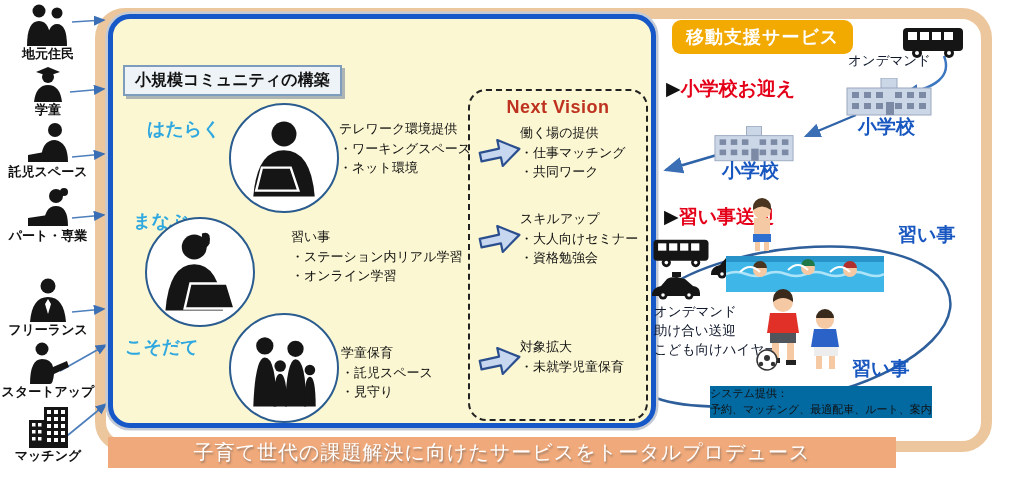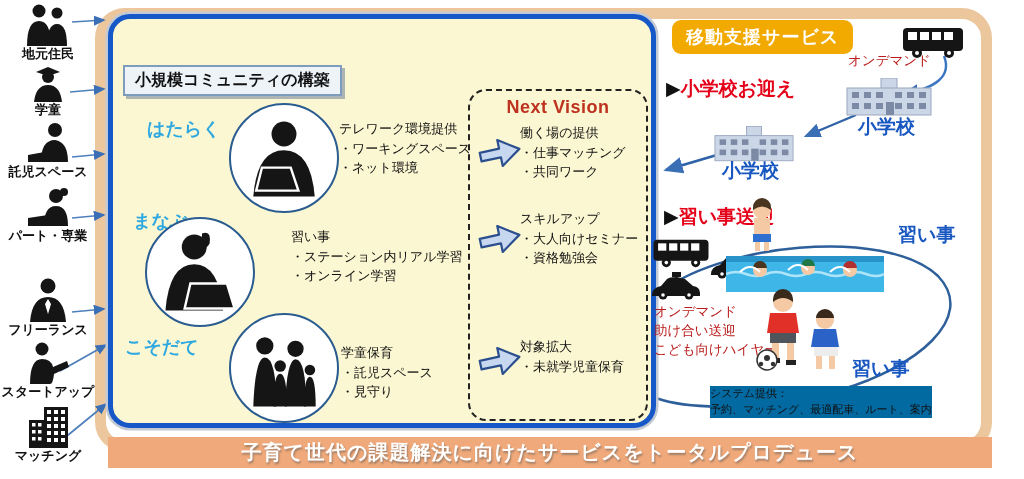--- a/index.html
+++ b/index.html
@@ -7,22 +7,22 @@
          font-family:"Liberation Sans","DejaVu Sans",sans-serif;overflow:hidden;}
 
   
   .side-item{position:absolute;left:0;width:96px;display:flex;flex-direction:column;
              align-items:center;gap:1px;}
   .side-label{font-size:13px;font-weight:bold;color:#111;text-align:left;line-height:1.12;}
 
   
   .frame{position:absolute;left:95px;top:8px;width:897px;height:444px;box-sizing:border-box;
          border:11px solid #ECC79E;border-radius:30px;background:#fff;}
-  .banner{position:absolute;left:108px;top:437px;width:884px;height:31px;background:#F0A97A;
-          color:#fff;font-weight:bold;font-size:20px;display:flex;align-items:center;
+  .banner{position:absolute;left:108px;top:437px;width:788px;height:31px;background:#F0A97A;
+          color:#fff;font-weight:normal;font-size:20px;display:flex;align-items:center;
           justify-content:center;text-shadow:1px 2px 2px rgba(90,90,90,.55);letter-spacing:1px;}
 
   
   .station{position:absolute;left:108px;top:14px;width:548px;height:414px;box-sizing:border-box;
            background:#FBF7D2;border:5px solid #1758C8;border-radius:22px;
            box-shadow:0 0 0 2.5px #C4CAD4;}
   .station-title{position:absolute;left:0;top:7px;width:100%;text-align:center;
                  font-size:24px;font-weight:bold;color:#1C33C4;
                  text-decoration:underline;text-underline-offset:4px;}
   .subtitle-box{position:absolute;left:10px;top:46px;background:#EEF3F8;border:2px solid #7E9DBC;
@@ -42,21 +42,21 @@
   .nv-arrow{position:absolute;left:8px;width:44px;height:36px;}
   .nv-text{position:absolute;left:50px;font-size:13px;line-height:1.5;color:#111;white-space:nowrap;}
 
   
   .badge{position:absolute;left:672px;top:20px;background:#F2A900;color:#fff;font-weight:bold;
          font-size:18px;padding:5px 14px;border-radius:9px;letter-spacing:1px;}
   .red-head{position:absolute;font-size:19px;font-weight:bold;white-space:nowrap;}
   .red-head .mk{color:#111;}
   .red-head .tx{color:#E50019;}
   .blue-label{position:absolute;font-size:19px;font-weight:bold;color:#1857C0;white-space:nowrap;}
-  .small-text{position:absolute;font-size:13.5px;line-height:1.4;color:#b91c1c;white-space:nowrap;}
+  .small-text{position:absolute;font-size:13.5px;line-height:1.4;color:#0f172a;white-space:nowrap;}
   .system-text{position:absolute;font-size:11px;line-height:1.45;color:#111;background:#0369a1;
                white-space:nowrap;z-index:5;}
   .abs{position:absolute;}
   svg{display:block;}
   .overlay{position:absolute;left:0;top:0;pointer-events:none;}
 </style>
 </head>
 <body>
 
 <div class="stage">

